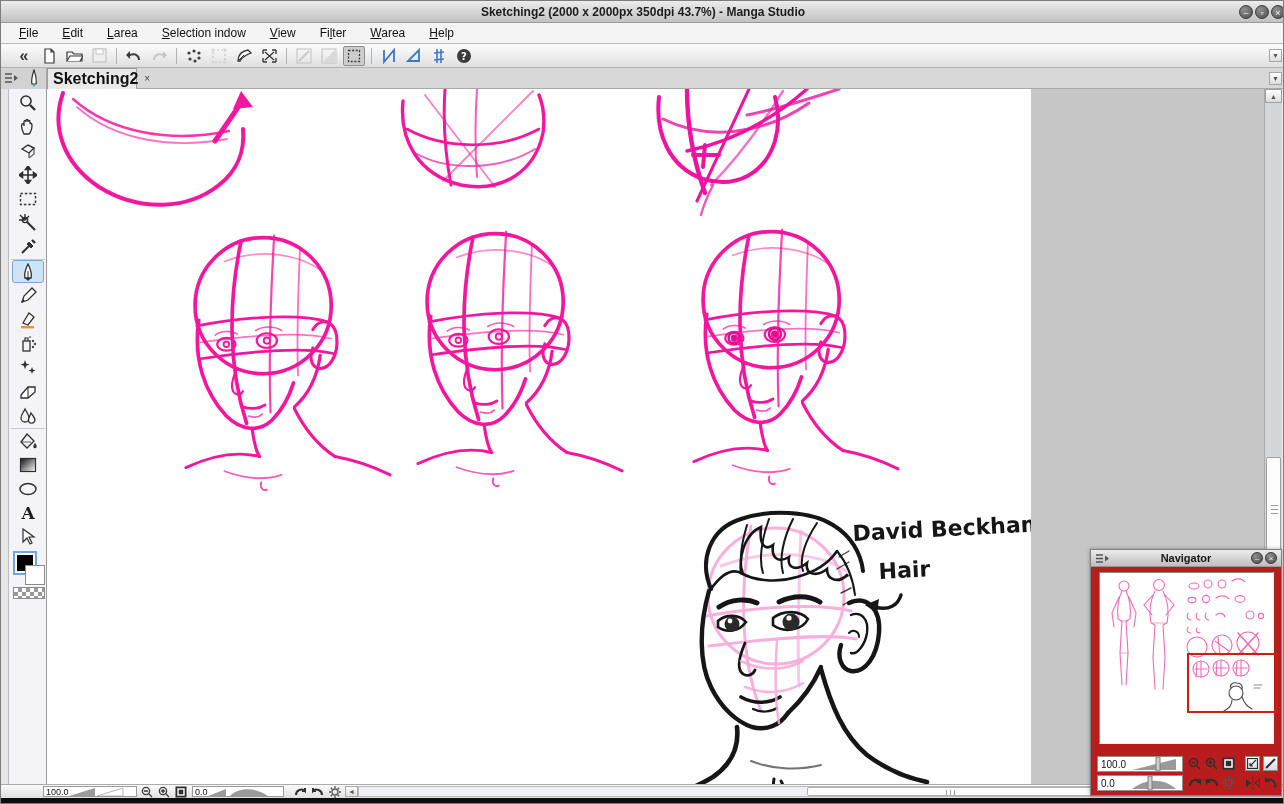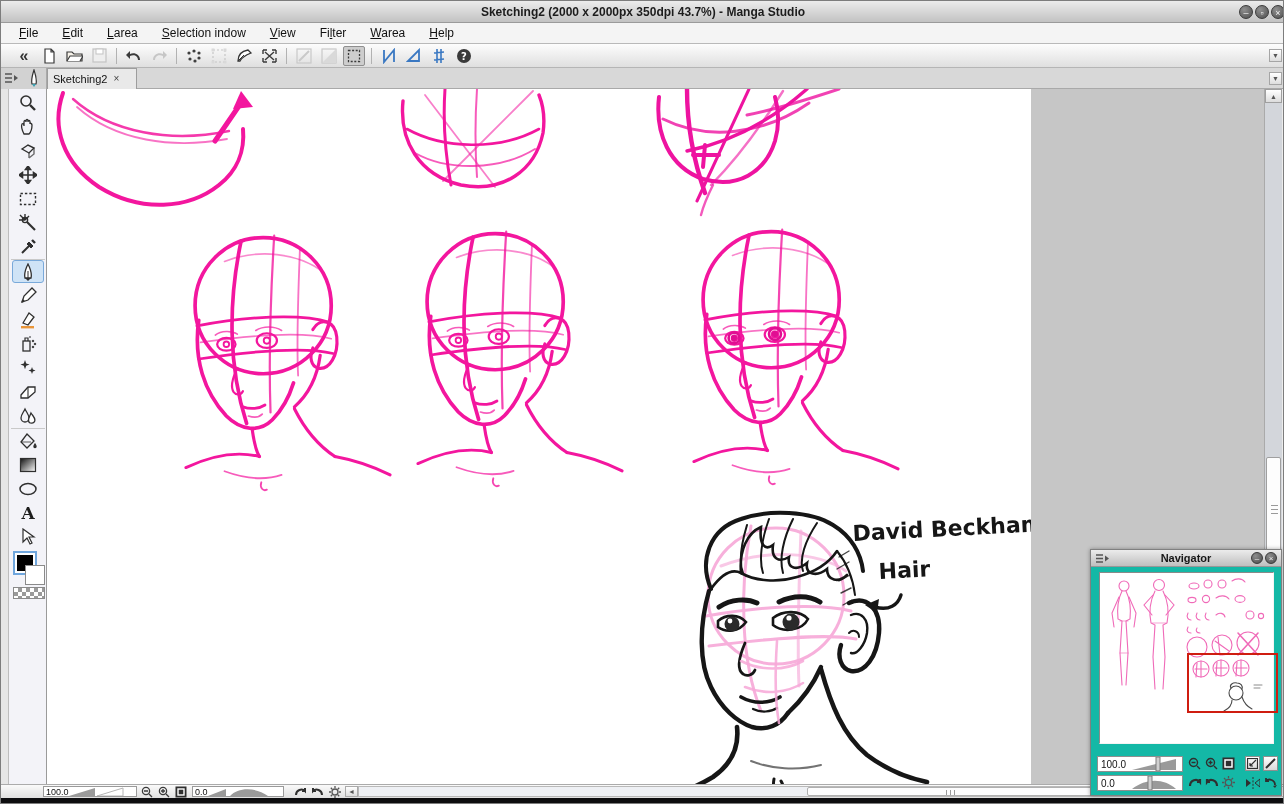--- a/index.html
+++ b/index.html
@@ -39,21 +39,21 @@
     font-size:7px; color:#555; text-align:center; line-height:12px; }
 
   
   #tabrow { left:0; top:67px; width:1284px; height:21px; background:#d8d8d8;
     border-bottom:1px solid #a9a9a9; }
   #palette-header { left:0; top:0; width:46px; height:21px; background:#d2d2d2;
     border-right:1px solid #a9a9a9; }
   #doc-tab { left:46px; top:0; width:90px; height:21px; background:#e9e9e9;
     border:1px solid #9d9d9d; border-bottom:none; display:flex; align-items:center;
     padding:0 5px; gap:6px; }
-  #doc-tab-label { font-size:11px; font-weight:normal; color:#111; }
+  #doc-tab-label { font-size:16px; font-weight:bold; color:#111; }
   #tab-close { font-size:10px; color:#444; line-height:10px; }
 
   
   #edge-strip { left:0; top:88px; width:8px; height:695px; background:#e6e6e6; border-right:1px solid #bdbdbd; }
   #toolpalette { left:8px; top:88px; width:38px; height:695px; background:#f3f3f8;
     border-right:1px solid #9a9a9a; }
   .tool { position:absolute; left:3px; width:32px; height:23px;
     display:flex; align-items:center; justify-content:center; }
   .tool.selected { background:#cfe3f6; border:1px solid #79a9da; border-radius:3px; }
   .pal-sep { position:absolute; left:2px; width:34px; height:1px; background:#c9c9c9; }
@@ -63,21 +63,21 @@
 
   
   #vscroll { left:1263px; top:88px; width:18px; height:695px; background:#d3d6db; border-left:1px solid #aaa; }
   #vscroll-up { left:0; top:0; width:17px; height:14px; background:linear-gradient(#fff,#dcdcdc);
     border:1px solid #9f9f9f; font-size:7px; color:#555; text-align:center; line-height:13px; }
   #vscroll-thumb { left:1px; top:368px; width:15px; height:105px; background:#fdfdfd;
     border:1px solid #9f9f9f; border-radius:2px; }
   .grip { position:absolute; left:4px; width:7px; height:1px; background:#9a9a9a; }
 
   
-  #navigator { left:1089px; top:548px; width:192px; height:247px; background:#14b8a6;
+  #navigator { left:1089px; top:548px; width:192px; height:247px; background:#b91c1c;
     border:1px solid #808080; box-shadow:0 0 4px rgba(0,0,0,.35); }
   #nav-header { left:0; top:0; width:190px; height:17px;
     background:linear-gradient(#ececec,#bfbfbf); border-bottom:1px solid #979797; }
   #nav-title { width:100%; text-align:center; font-size:11px; font-weight:bold; color:#161616; line-height:17px; }
   .nav-winbtn { top:2px; width:12px; height:12px; border-radius:50%;
     background:radial-gradient(circle at 35% 30%, #8d8d8d, #4c4c4c);
     color:#f0f0f0; font-size:8px; line-height:12px; text-align:center; border:1px solid #3a3a3a; }
   #nav-thumb-frame { left:8px; top:22px; width:175px; height:172px; background:#fff;
     border-top:1px solid #8a8a8a; border-left:1px solid #8a8a8a;
     border-right:1px solid #f4f4f4; border-bottom:1px solid #f4f4f4; overflow:visible; }

